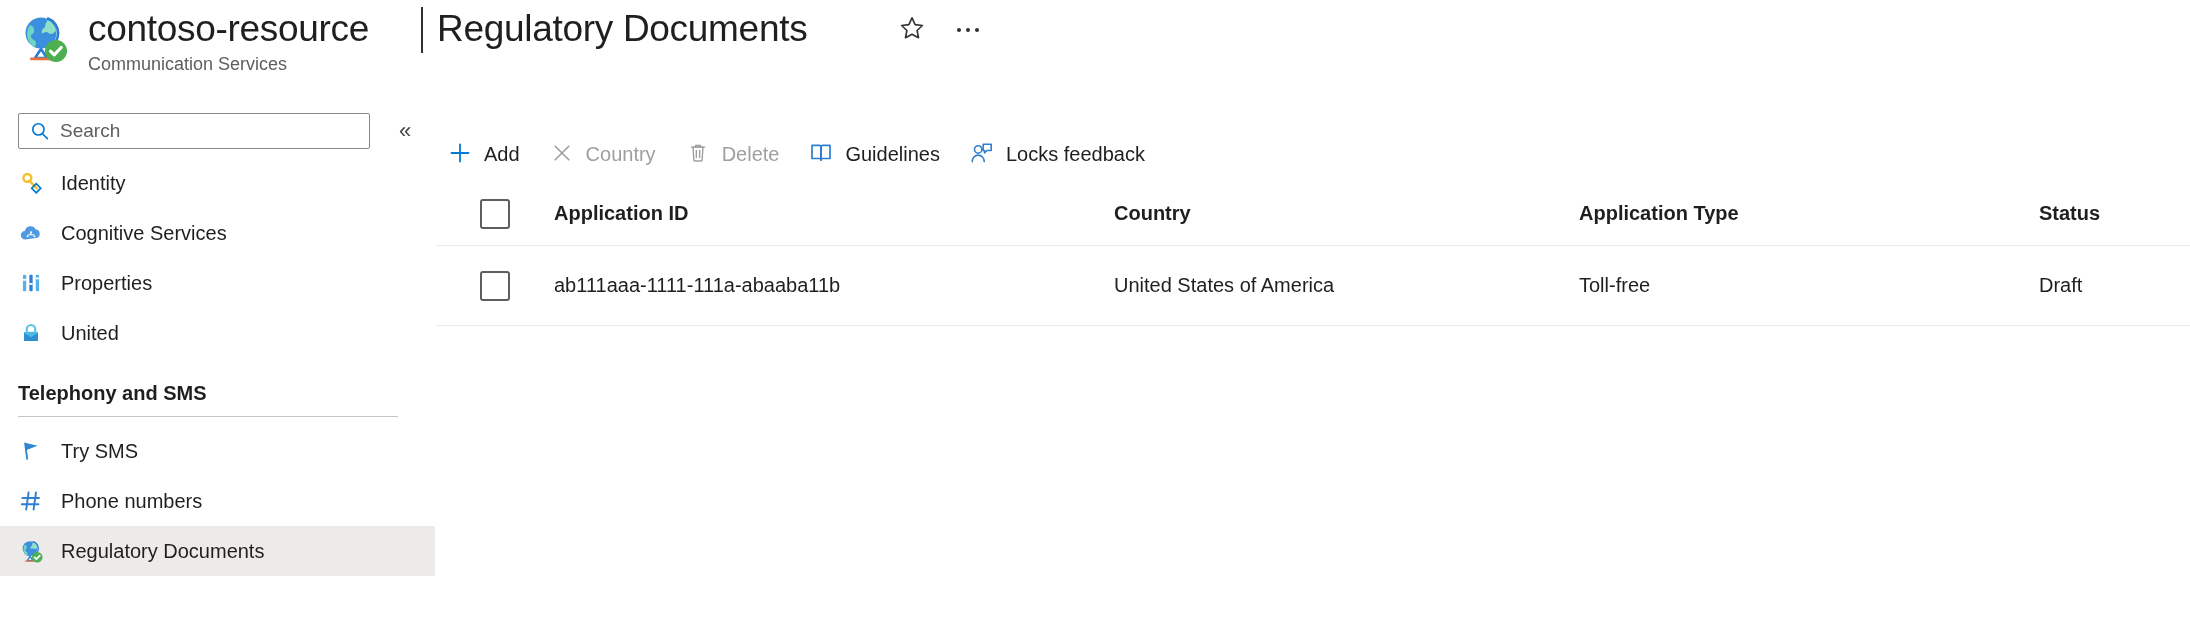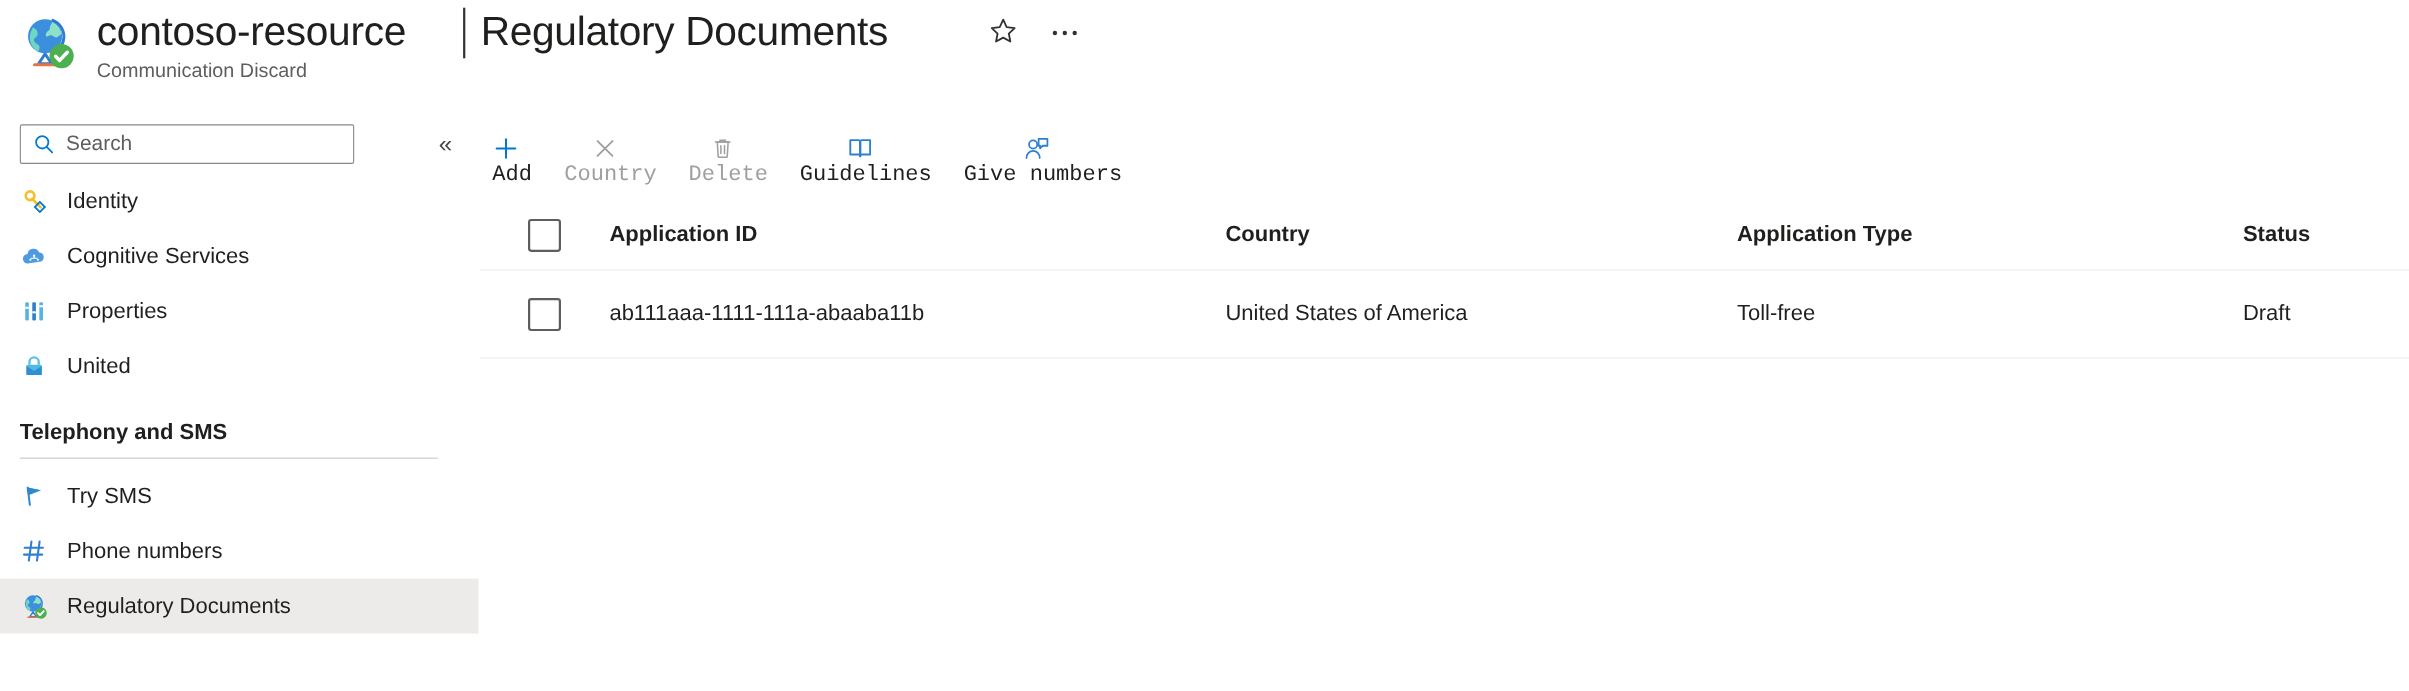--- a/index.html
+++ b/index.html
@@ -86,21 +86,21 @@
   
   .sidebar {
     position: absolute;
     left: 0; top: 100px;
     width: 436px;
     height: 528px;
   }
   .search-wrap {
     position: absolute;
     left: 18px; top: 13px;
-    width: 304px; height: 36px;
+    width: 352px; height: 36px;
     border: 1px solid #8a8886;
     border-radius: 2px;
     background: #fff;
     box-sizing: border-box;
     display: flex;
     align-items: center;
   }
   .search-wrap .mag {
     margin-left: 11px;
     margin-right: 10px;
@@ -183,30 +183,29 @@
   }
   .toolbar {
     position: absolute;
     left: 0; top: 22px;
     height: 44px;
     display: flex;
     align-items: center;
   }
   .tb-btn {
     display: flex;
-    align-items: center;
+    align-items: flex-end;
     height: 44px;
     padding: 0 11px;
     margin-right: 7px;
     cursor: pointer;
     border-radius: 2px;
     background: transparent;
     border: none;
-    font-family: Liberation Mono, monospace;
-    flex-direction: column;
+    font-family: Liberation Sans, sans-serif;
   }
   .tb-btn .tb-ico {
     width: 26px; height: 26px;
     margin-right: 11px;
     display: flex; align-items: center; justify-content: center;
     flex: 0 0 auto;
   }
   .tb-btn .tb-label {
     font-size: 20px;
     color: #201f1e;
@@ -280,21 +279,21 @@
       <path d="M30 7c4 2 7 6 8 11-2 1-3 3-5 3s-3-2-5-2-3 2-4 1 0-4 2-5 1-4 2-5 1-3 2-3z" fill="#8fe0c8"></path>
       <path d="M30 5.5a15.8 15.8 0 0 1 0 29.5" fill="none" stroke="#2b7cd3" stroke-width="2.6" stroke-linecap="round"></path>
       <path d="M23 36l-6 9h12z" fill="none" stroke="#2b7cd3" stroke-width="2.6" stroke-linejoin="round"></path>
       <rect x="12" y="44.5" width="22" height="2.8" rx="1.4" fill="#e8733f"></rect>
       <circle cx="38" cy="38" r="11" fill="#4caf50"></circle>
       <path d="M32.5 38.2l3.7 3.7 7-7.4" fill="none" stroke="#fff" stroke-width="3.2" stroke-linecap="round" stroke-linejoin="round"></path>
     </svg>
   </span>
 
   <div class="res-title">contoso-resource</div>
-  <div class="res-subtitle">Communication Discard</div>
+  <div class="res-subtitle">Communication Services</div>
 
   <div class="title-pipe"></div>
   <div class="page-title">Regulatory Documents</div>
 
   <div class="fav-btn">
     <span>
       <svg width="26" height="26" viewBox="0 0 24 24" fill="none" stroke="#323130" stroke-width="1.5" stroke-linejoin="round">
         <polygon points="12,2.6 14.9,8.9 21.6,9.7 16.7,14.3 18,21 12,17.7 6,21 7.3,14.3 2.4,9.7 9.1,8.9"></polygon>
       </svg>
     </span>
@@ -478,21 +477,21 @@
     </div>
 
     <div class="tb-btn">
       <span class="tb-ico">
         <svg width="24" height="24" viewBox="0 0 24 24" fill="none" stroke="#2f7fd1" stroke-width="1.6" stroke-linecap="round" stroke-linejoin="round">
           <circle cx="8.2" cy="8.4" r="3.7"></circle>
           <path d="M2.2 20.6c0-3.7 2.7-6.5 6-6.5s6 2.8 6 6.5"></path>
           <path d="M13.2 3.2h8v6.3h-4.3l-2.4 2.3V9.5h-1.3z"></path>
         </svg>
       </span>
-      <span class="tb-label">Give numbers</span>
+      <span class="tb-label">Locks feedback</span>
     </div>
 
   </div>
 
   <div class="grid">
 
     <div class="grid-row grid-head">
       <div class="cell-check">
         <span class="chk"></span>
       </div>

